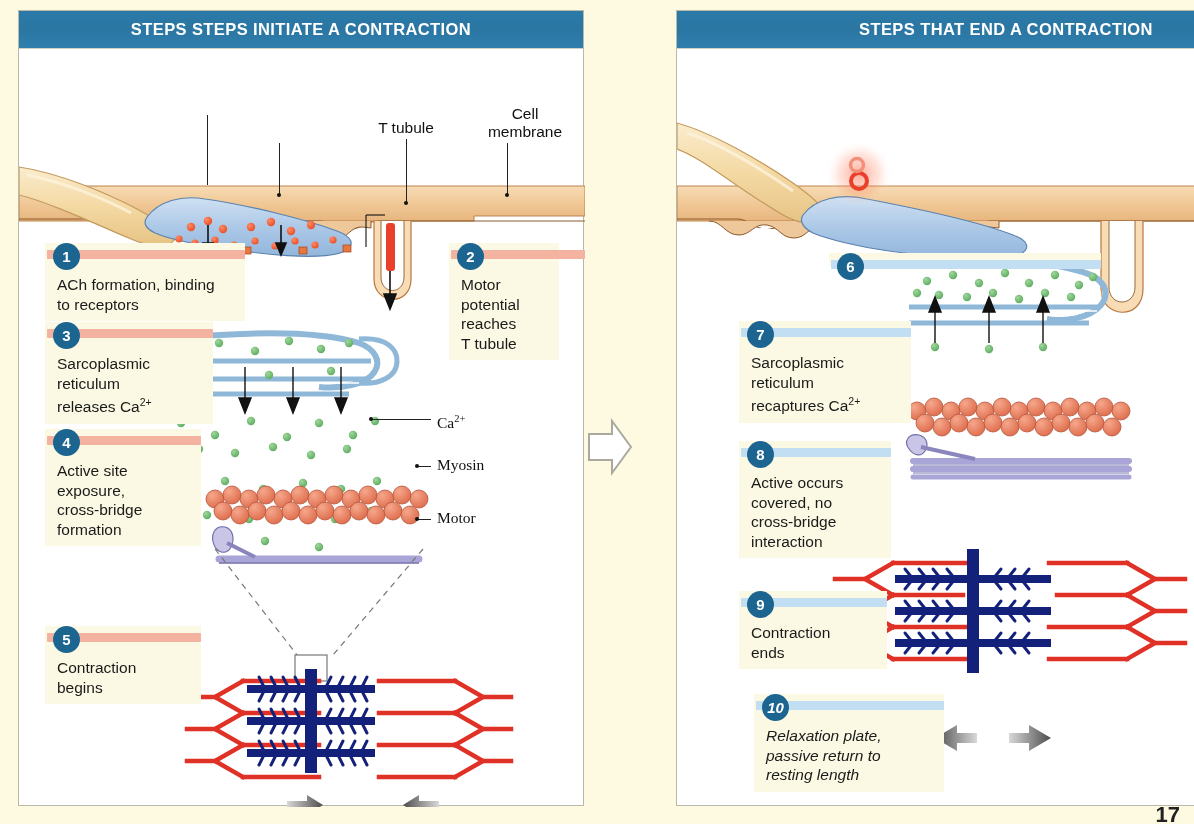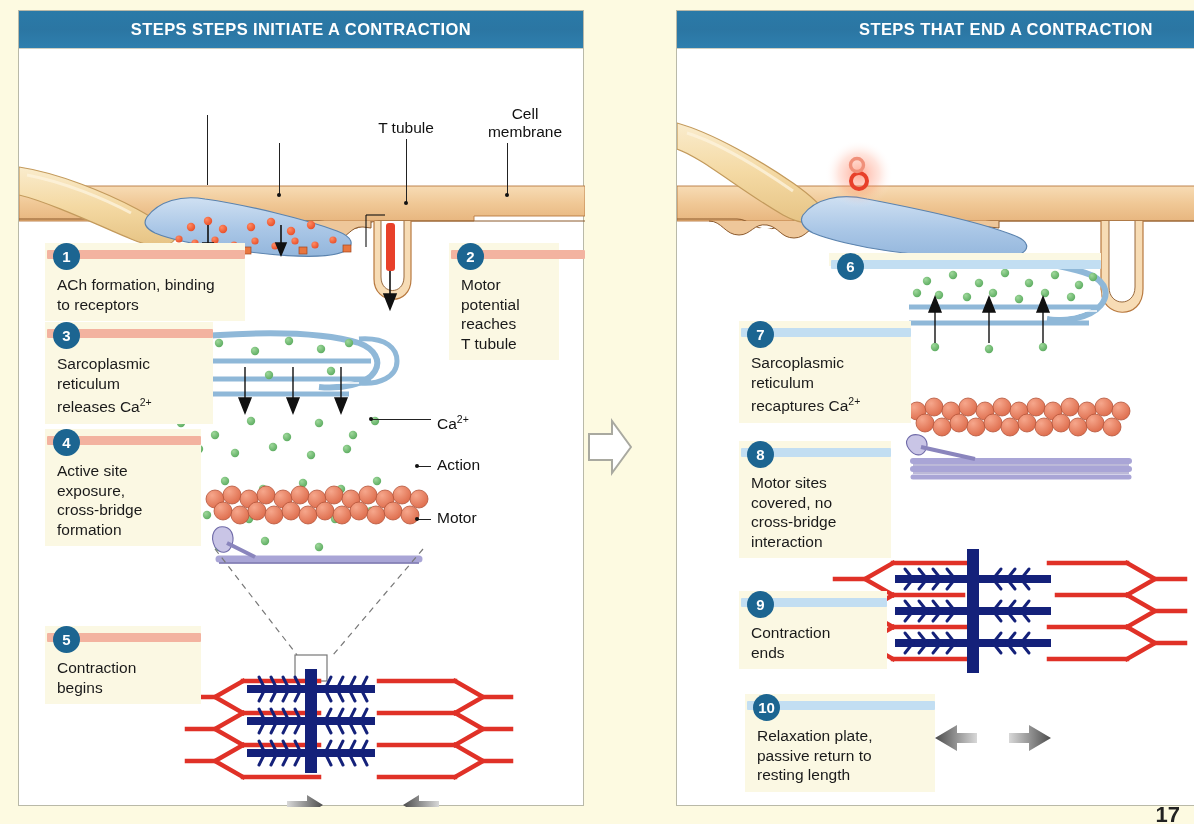--- a/index.html
+++ b/index.html
@@ -77,21 +77,21 @@
 
   
   .lbl {
     position: absolute;
     font-size: 15.5px;
     line-height: 18px;
     color: #111;
     white-space: pre-line;
     text-align: center;
   }
-  .lbl.left-al { text-align: center; }
+  .lbl.left-al { text-align: center; font-family: Liberation Serif, serif; }
   .leader { position: absolute; background: #222; }
   .leader.v { width: 1px; }
   .leader.h { height: 1px; }
   .dot { position: absolute; width: 4px; height: 4px; border-radius: 50%; background: #111; }
 
   .sup { font-size: 10.5px; vertical-align: super; }
 
   
   #mid-arrow { position: absolute; left: 588px; top: 418px; }
 
@@ -426,21 +426,21 @@
 
       <div class="lbl" style="left:446px; top:56px; width:120px;">Cell
 membrane</div>
       <div class="leader v" style="left:488px; top:94px; height:52px;"></div>
       <div class="dot" style="left:486px; top:144px;"></div>
 
       <div class="lbl left-al" style="left:418px; top:361px;">Ca<span class="sup">2+</span></div>
       <div class="leader h" style="left:352px; top:370px; width:60px;"></div>
       <div class="dot" style="left:350px; top:368px;"></div>
 
-      <div class="lbl left-al" style="left:418px; top:407px;">Action</div>
+      <div class="lbl left-al" style="left:418px; top:407px;">Myosin</div>
       <div class="leader h" style="left:398px; top:417px; width:14px;"></div>
       <div class="dot" style="left:396px; top:415px;"></div>
 
       <div class="lbl left-al" style="left:418px; top:460px;">Motor</div>
       <div class="leader h" style="left:398px; top:470px; width:14px;"></div>
       <div class="dot" style="left:396px; top:468px;"></div>
 
       <div class="step" style="left:26px; top:194px; width:200px;">
         <div class="bar bar-initiate" style="width:198px;"></div>
         <div class="num">1</div>
@@ -736,34 +736,34 @@
         <div class="bar bar-end" style="width:170px;"></div>
         <div class="num">7</div>
         <div class="txt">Sarcoplasmic
 reticulum
 recaptures Ca<span class="sup">2+</span></div>
       </div>
 
       <div class="step" style="left:62px; top:392px; width:152px;">
         <div class="bar bar-end" style="width:150px;"></div>
         <div class="num">8</div>
-        <div class="txt">Motor sites
+        <div class="txt">Active occurs
 covered, no
 cross-bridge
 interaction</div>
       </div>
 
       <div class="step" style="left:62px; top:542px; width:148px;">
         <div class="bar bar-end" style="width:146px;"></div>
         <div class="num">9</div>
         <div class="txt">Contraction
 ends</div>
       </div>
 
-      <div class="step" style="left:68px; top:645px; width:190px;">
+      <div class="step" style="left:77px; top:645px; width:190px;font-style:italic;">
         <div class="bar bar-end" style="width:188px;"></div>
         <div class="num">10</div>
         <div class="txt">Relaxation plate,
 passive return to
 resting length</div>
       </div>
 
     </div>
   </div>
 

